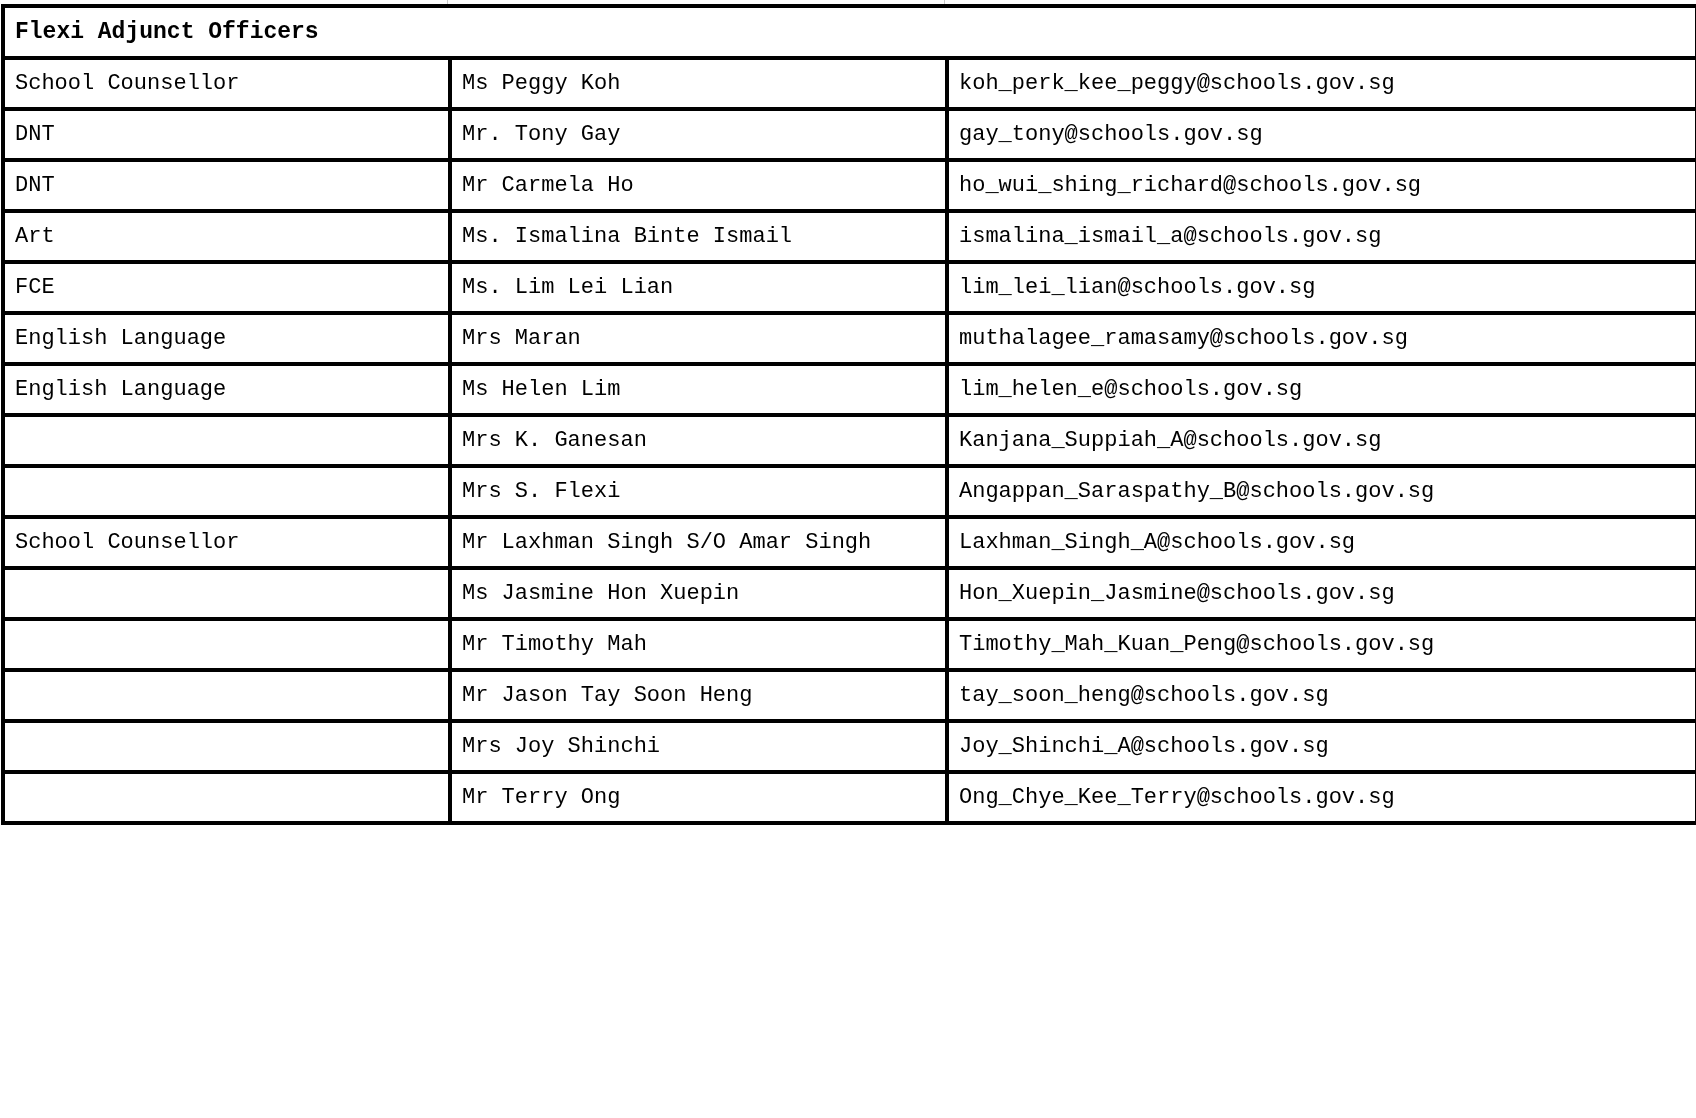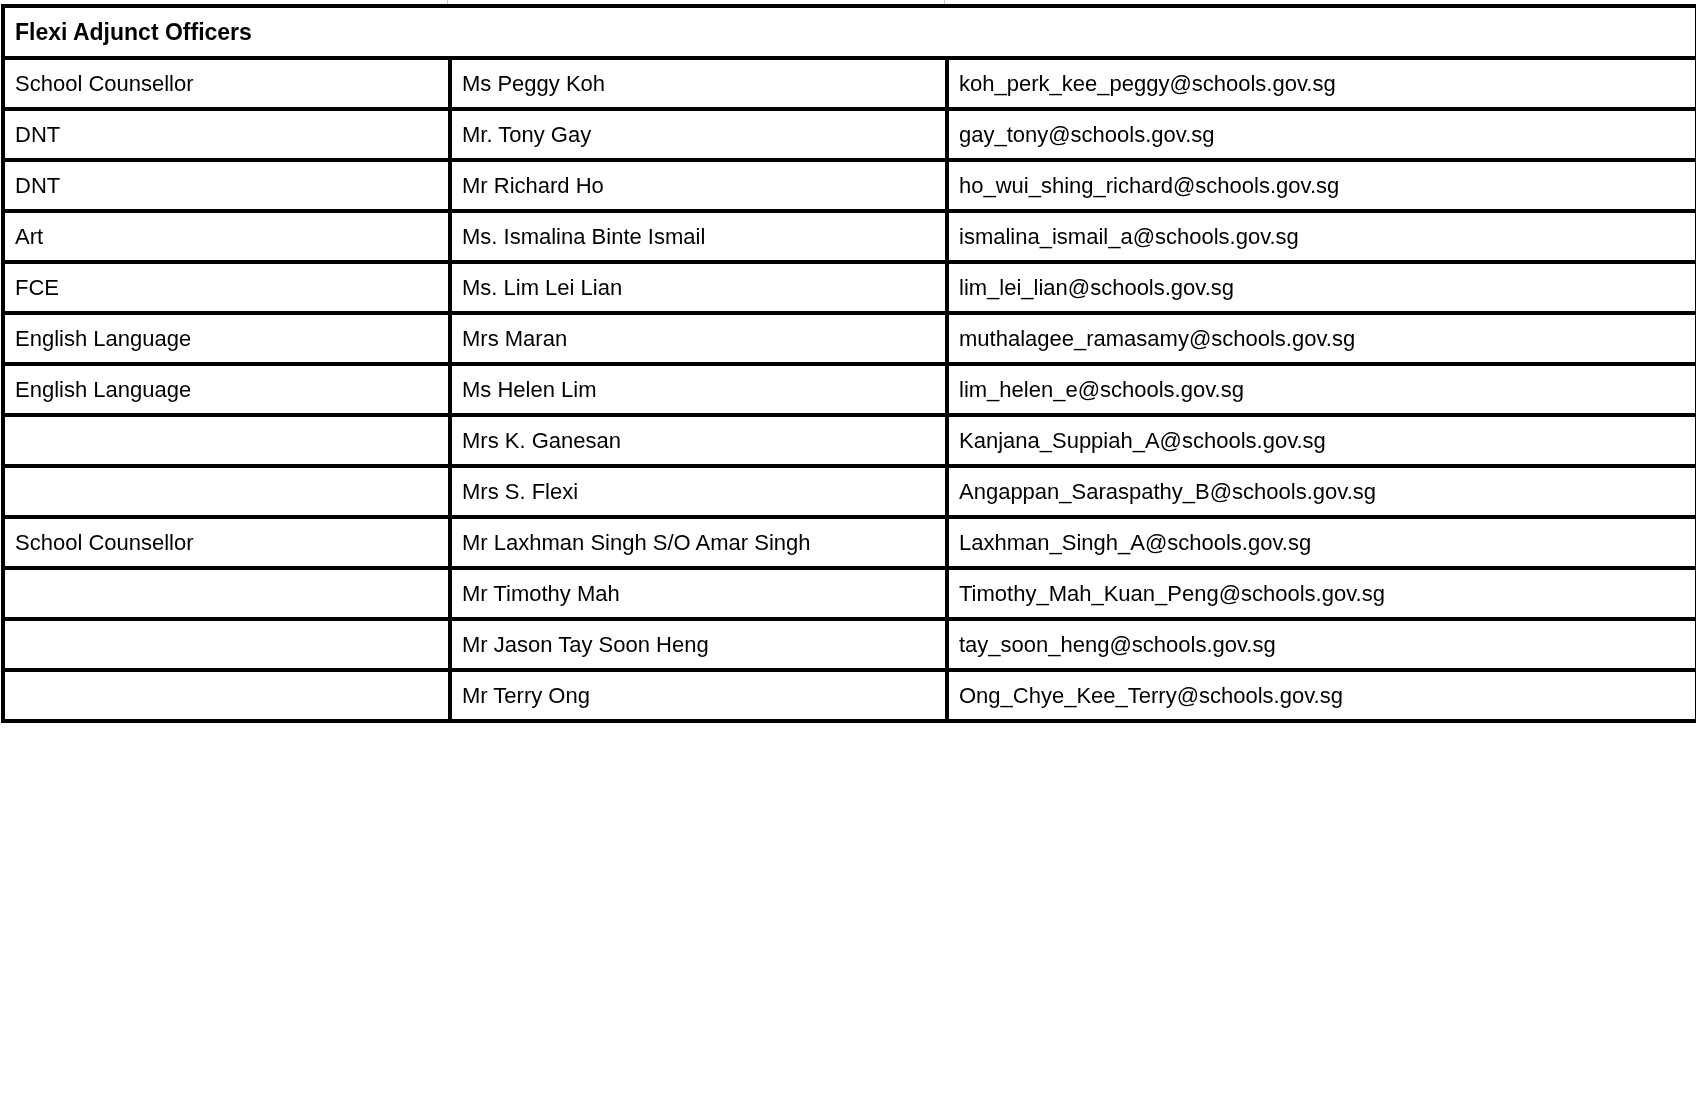--- a/index.html
+++ b/index.html
@@ -39,20 +39,21 @@
   table.officers td, table.officers th {
     border: 4px solid var(--border-color, #000000);
     padding: 2px 10px;
     font-size: 22px;
     line-height: 1.25;
     vertical-align: middle;
     text-align: left;
     overflow: hidden;
     white-space: nowrap;
     background: #ffffff;
+    font-family: Liberation Mono, monospace;
   }
   tr.title-row td {
     height: 52px;
     font-weight: bold;
     font-size: 23px;
   }
   tr.header-row th {
     height: 52px;
     background: var(--header-bg, #ffff00);
     font-weight: bold;
@@ -88,21 +89,21 @@
         <td>Ms Peggy Koh</td>
         <td>koh_perk_kee_peggy@schools.gov.sg</td>
       </tr>
       <tr class="data-row">
         <td>DNT</td>
         <td>Mr. Tony Gay</td>
         <td>gay_tony@schools.gov.sg</td>
       </tr>
       <tr class="data-row">
         <td>DNT</td>
-        <td>Mr Richard Ho</td>
+        <td>Mr Carmela Ho</td>
         <td>ho_wui_shing_richard@schools.gov.sg</td>
       </tr>
       <tr class="data-row">
         <td>Art</td>
         <td>Ms. Ismalina Binte Ismail</td>
         <td>ismalina_ismail_a@schools.gov.sg</td>
       </tr>
       <tr class="data-row">
         <td>FCE</td>
         <td>Ms. Lim Lei Lian</td>
@@ -128,27 +129,37 @@
         <td>Mrs S. Flexi</td>
         <td>Angappan_Saraspathy_B@schools.gov.sg</td>
       </tr>
       <tr class="data-row">
         <td>School Counsellor</td>
         <td>Mr Laxhman Singh S/O Amar Singh</td>
         <td>Laxhman_Singh_A@schools.gov.sg</td>
       </tr>
       <tr class="data-row">
         <td></td>
+        <td>Ms Jasmine Hon Xuepin</td>
+        <td>Hon_Xuepin_Jasmine@schools.gov.sg</td>
+      </tr>
+      <tr class="data-row">
+        <td></td>
         <td>Mr Timothy Mah</td>
         <td>Timothy_Mah_Kuan_Peng@schools.gov.sg</td>
       </tr>
       <tr class="data-row">
         <td></td>
         <td>Mr Jason Tay Soon Heng</td>
         <td>tay_soon_heng@schools.gov.sg</td>
+      </tr>
+      <tr class="data-row">
+        <td></td>
+        <td>Mrs Joy Shinchi</td>
+        <td>Joy_Shinchi_A@schools.gov.sg</td>
       </tr>
       <tr class="data-row">
         <td></td>
         <td>Mr Terry Ong</td>
         <td>Ong_Chye_Kee_Terry@schools.gov.sg</td>
       </tr>
     </tbody>
   </table>
 </div>
 

